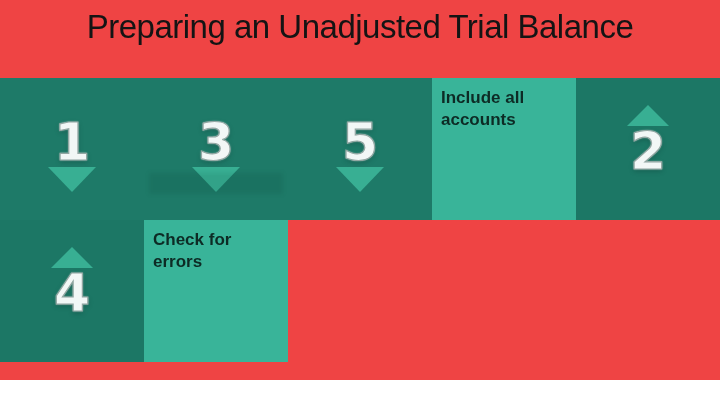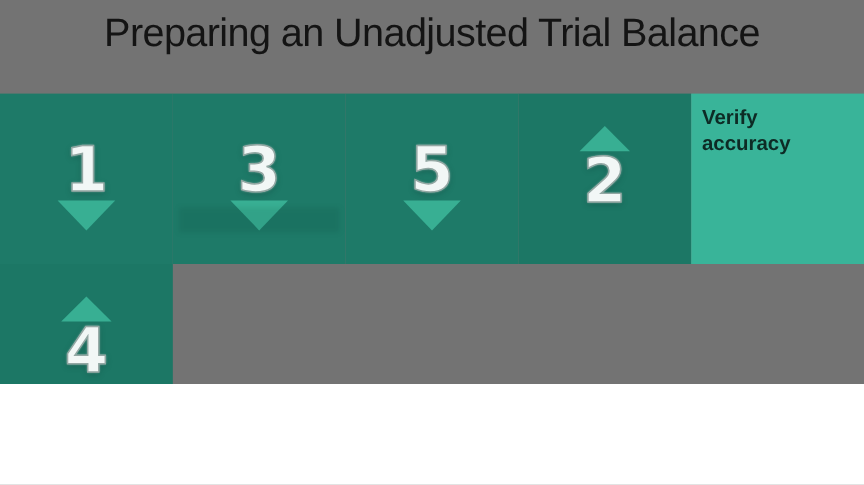--- a/index.html
+++ b/index.html
@@ -1,20 +1,20 @@
 <!DOCTYPE html>
 <html><head>
 <meta charset="utf-8">
 <style>
   html, body { margin: 0; padding: 0; background: #ffffff; }
   .canvas {
     position: relative;
     width: 720px;
-    height: 320px;
-    background: #737373;
+    height: 380px;
+    background: #ef4444;
     overflow: hidden;
     font-family: "Liberation Sans", sans-serif;
   }
 
   
   .title {
     position: absolute;
     top: 8px;
     left: 0;
     width: 720px;
@@ -125,34 +125,37 @@
     </div>
 
 
     <div class="cell dark">
       <div class="step-group top-row">
         <div class="step-number">5</div>
         <div class="arrow-down"></div>
       </div>
     </div>
 
+    <div class="cell light row2">
+      <div class="label">Include all accounts</div>
+    </div>
 
     <div class="cell dark row2">
       <div class="step-group bottom-row">
         <div class="arrow-up"></div>
         <div class="step-number">2</div>
       </div>
     </div>
 
-    <div class="cell light row2">
-      <div class="label">Verify accuracy</div>
-    </div>
 
     <div class="cell dark row2">
       <div class="step-group bottom-row">
         <div class="arrow-up"></div>
         <div class="step-number">4</div>
       </div>
     </div>
 
+    <div class="cell light row2">
+      <div class="label">Check for errors</div>
+    </div>
 
   </div>
 </div>
 
 </body></html>

